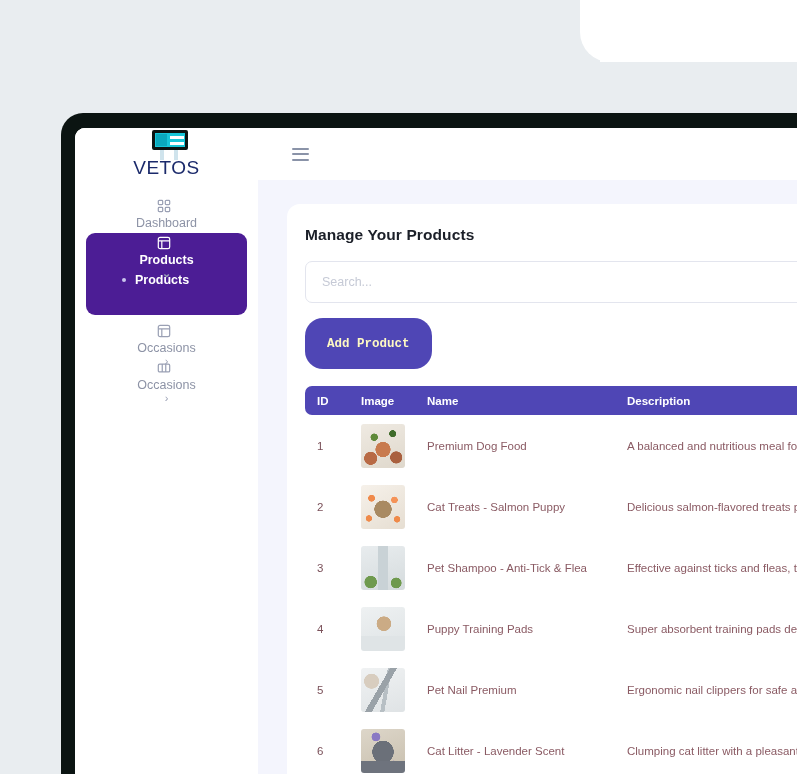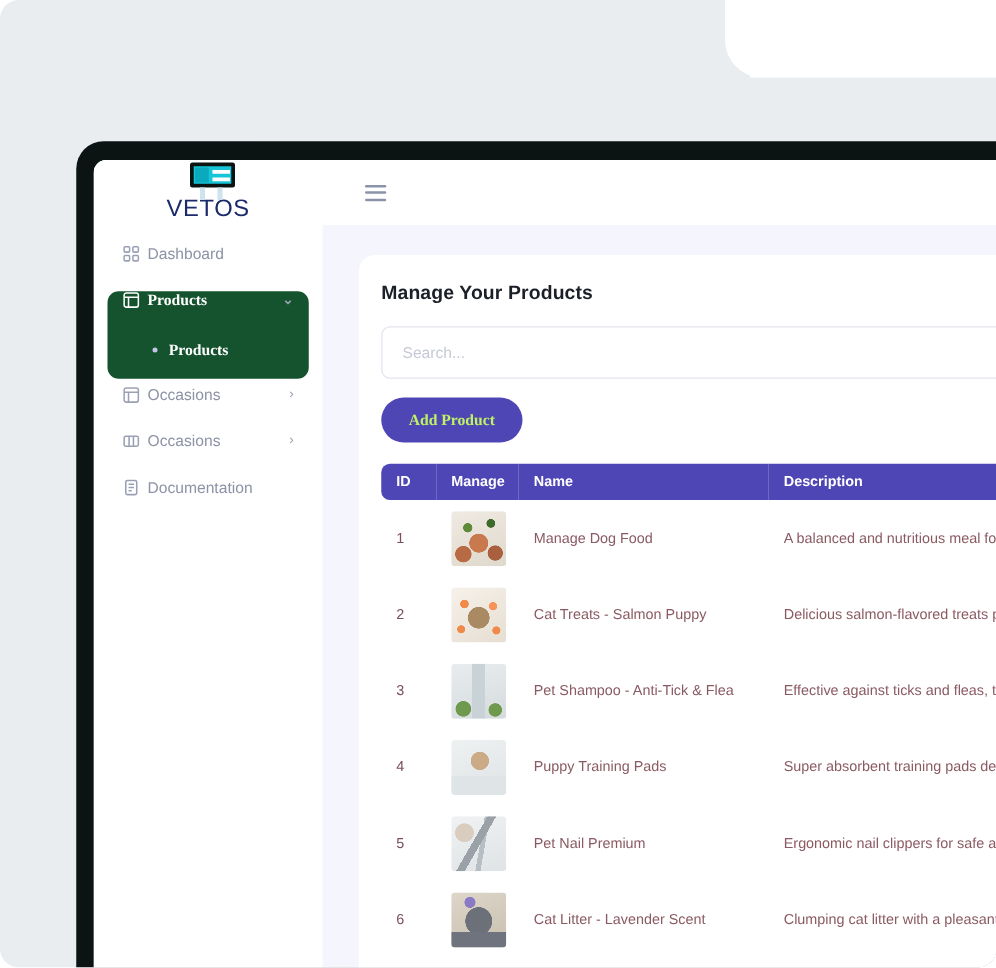--- a/index.html
+++ b/index.html
@@ -4,21 +4,21 @@
 <style>
   * { box-sizing: border-box; margin: 0; padding: 0; }
   html, body {
     width: 797px; height: 774px;
     overflow: hidden;
     font-family: "Liberation Sans", sans-serif;
     background: #ffffff;
   }
 
   
-  #scene { position: relative; width: 797px; height: 774px; background: #ffffff; overflow: hidden; border-radius: 15px; }
+  #scene { position: relative; width: 797px; height: 774px; background: #ffffff; overflow: hidden; }
 
   
   #backdrop-gray {
     position: absolute; left: -40px; top: -40px;
     width: 640px; height: 200px;
     background: #e9edf0;
   }
   #backdrop-gray-lower {
     position: absolute; left: -40px; top: 62px;
     width: 880px; height: 120px;
@@ -103,30 +103,30 @@
     cursor: pointer;
   }
   #hamburger span { display: block; height: 2px; background: #8a93a8; border-radius: 1px; }
 
   
   #sidebar {
     position: absolute; left: 0; top: 52px; width: 183px; bottom: 0;
     background: #ffffff; padding: 16px 11px 0 11px;
   }
   .nav-item {
-    display: flex; align-items: flex-start; height: 32px;
+    display: flex; align-items: center; height: 32px;
     padding: 0 12px; border-radius: 8px; margin-bottom: 5px;
-    color: #8d93a6; font-size: 12.5px; cursor: pointer;
+    color: #8d93a6; font-size: 12.5px; cursor: pointer; flex-direction: column;
   }
   .nav-item .nav-ico { width: 20px; height: 14px; flex: 0 0 20px; display:flex; align-items:center; }
   .nav-item .nav-label { flex: 1; }
   .nav-item .nav-caret { font-size: 11px; color: #9aa0b4; }
 
   .nav-group-active {
-    background: #14532d; border-radius: 9px; margin-bottom: 6px; padding-bottom: 8px; font-family: Liberation Serif, serif;
+    background: #4c1d95; border-radius: 9px; margin-bottom: 6px; padding-bottom: 20px;
   }
   .nav-group-active .nav-item { color: #ffffff; font-weight: bold; margin-bottom: 0; }
   .nav-sub {
     display: flex; align-items: center; height: 30px;
     padding-left: 36px; color: #ffffff; font-size: 12.5px; font-weight: bold;
     cursor: pointer;
   }
   .nav-sub .dot {
     width: 4px; height: 4px; border-radius: 50%; background: #c9c4ec; margin-right: 9px;
   }
@@ -144,24 +144,24 @@
   }
   #page-title { font-size: 15.5px; font-weight: bold; color: #1b1f28; letter-spacing: .1px; }
   #search-input {
     margin-top: 17px; display: block; height: 42px; width: 640px;
     border: 1px solid #e3e5ee; border-radius: 7px;
     padding: 0 16px; font-size: 12.5px; color: #3a3f50;
     font-family: "Liberation Sans", sans-serif; outline: none; background:#fff;
   }
   #search-input::placeholder { color: #c6cad6; }
   #add-product {
-    margin-top: 15px; height: 36px; padding: 0 22px;
-    background: #4f46b5; color: #bef264; border: none; border-radius: 18px;
+    margin-top: 15px; height: 51px; padding: 0 22px;
+    background: #4f46b5; color: #fef9c3; border: none; border-radius: 18px;
     font-size: 12.5px; font-weight: bold; cursor: pointer;
-    font-family: Liberation Serif, serif;
+    font-family: Liberation Mono, monospace;
   }
 
   
   #table-wrap { margin-top: 17px; width: 640px; }
   table { border-collapse: separate; border-spacing: 0; width: 640px; table-layout: fixed; }
   thead th {
     background: #4f46b5; color: #ffffff; font-size: 11.5px; font-weight: bold;
     text-align: left; height: 29px; padding: 0 0 0 12px; white-space: nowrap;
   }
   thead th:first-child { border-top-left-radius: 7px; border-bottom-left-radius: 7px; margin-left: 31px; }
@@ -260,30 +260,20 @@
           <span class="nav-ico">
             <svg class="ic" viewBox="0 0 16 16" fill="none" stroke="#9aa0b4" stroke-width="1.4">
               <rect x="1.5" y="3.5" width="13" height="9" rx="1.5"></rect>
               <path d="M6 3.5V12.5M10 3.5V12.5"></path>
             </svg>
           </span>
           <span class="nav-label">Occasions</span>
           <span class="nav-caret">›</span>
         </div>
 
-        <div class="nav-item">
-          <span class="nav-ico">
-            <svg class="ic" viewBox="0 0 16 16" fill="none" stroke="#9aa0b4" stroke-width="1.4">
-              <rect x="3" y="1.5" width="10" height="13" rx="1.5"></rect>
-              <path d="M5.5 5H10.5M5.5 8H10.5M5.5 11H8.5"></path>
-            </svg>
-          </span>
-          <span class="nav-label">Documentation</span>
-          <span class="nav-caret"></span>
-        </div>
 
       </nav>
 
       <main id="main">
         <section id="card">
 
           <h1 id="page-title">Manage Your Products</h1>
 
           <input id="search-input" type="text" placeholder="Search..." style="">
 
@@ -293,32 +283,32 @@
             <table>
               <colgroup>
                 <col class="c-id">
                   <col class="c-img">
                   <col class="c-name">
                   <col class="c-desc">
               </colgroup>
               <thead>
                 <tr>
                   <th>ID</th>
-                  <th>Manage</th>
+                  <th>Image</th>
                   <th>Name</th>
                   <th>Description</th>
                 </tr>
               </thead>
               <tbody id="tbody">
                   <tr>
                     <td class="id-cell">1</td>
                     <td>
                       <span class="thumb" style="background-image: radial-gradient(circle at 30% 30%, rgb(95, 138, 58) 0px, rgb(95, 138, 58) 8%, transparent 9%), radial-gradient(circle at 72% 22%, rgb(63, 107, 42) 0px, rgb(63, 107, 42) 7%, transparent 8%), radial-gradient(circle at 50% 58%, rgb(200, 122, 78) 0px, rgb(200, 122, 78) 22%, transparent 23%), radial-gradient(circle at 22% 78%, rgb(184, 106, 69) 0px, rgb(184, 106, 69) 13%, transparent 14%), radial-gradient(circle at 80% 76%, rgb(169, 96, 63) 0px, rgb(169, 96, 63) 12%, transparent 13%), linear-gradient(160deg, rgb(239, 234, 226), rgb(223, 216, 204));"></span>
                     </td>
-                    <td>Manage Dog Food</td>
+                    <td>Premium Dog Food</td>
                     <td>A balanced and nutritious meal for a</td>
                   </tr>
                   <tr>
                     <td class="id-cell">2</td>
                     <td>
                       <span class="thumb" style="background-image: radial-gradient(circle at 50% 55%, rgb(169, 138, 98) 0px, rgb(169, 138, 98) 26%, transparent 27%), radial-gradient(circle at 24% 30%, rgb(240, 138, 75) 0px, rgb(240, 138, 75) 7%, transparent 8%), radial-gradient(circle at 76% 34%, rgb(245, 147, 88) 0px, rgb(245, 147, 88) 7%, transparent 8%), radial-gradient(circle at 18% 76%, rgb(239, 138, 74) 0px, rgb(239, 138, 74) 6%, transparent 7%), radial-gradient(circle at 82% 78%, rgb(239, 138, 74) 0px, rgb(239, 138, 74) 6%, transparent 7%), linear-gradient(150deg, rgb(246, 241, 234), rgb(230, 222, 210));"></span>
                     </td>
                     <td>Cat Treats - Salmon Puppy</td>
                     <td>Delicious salmon-flavored treats pa</td>
                   </tr>

